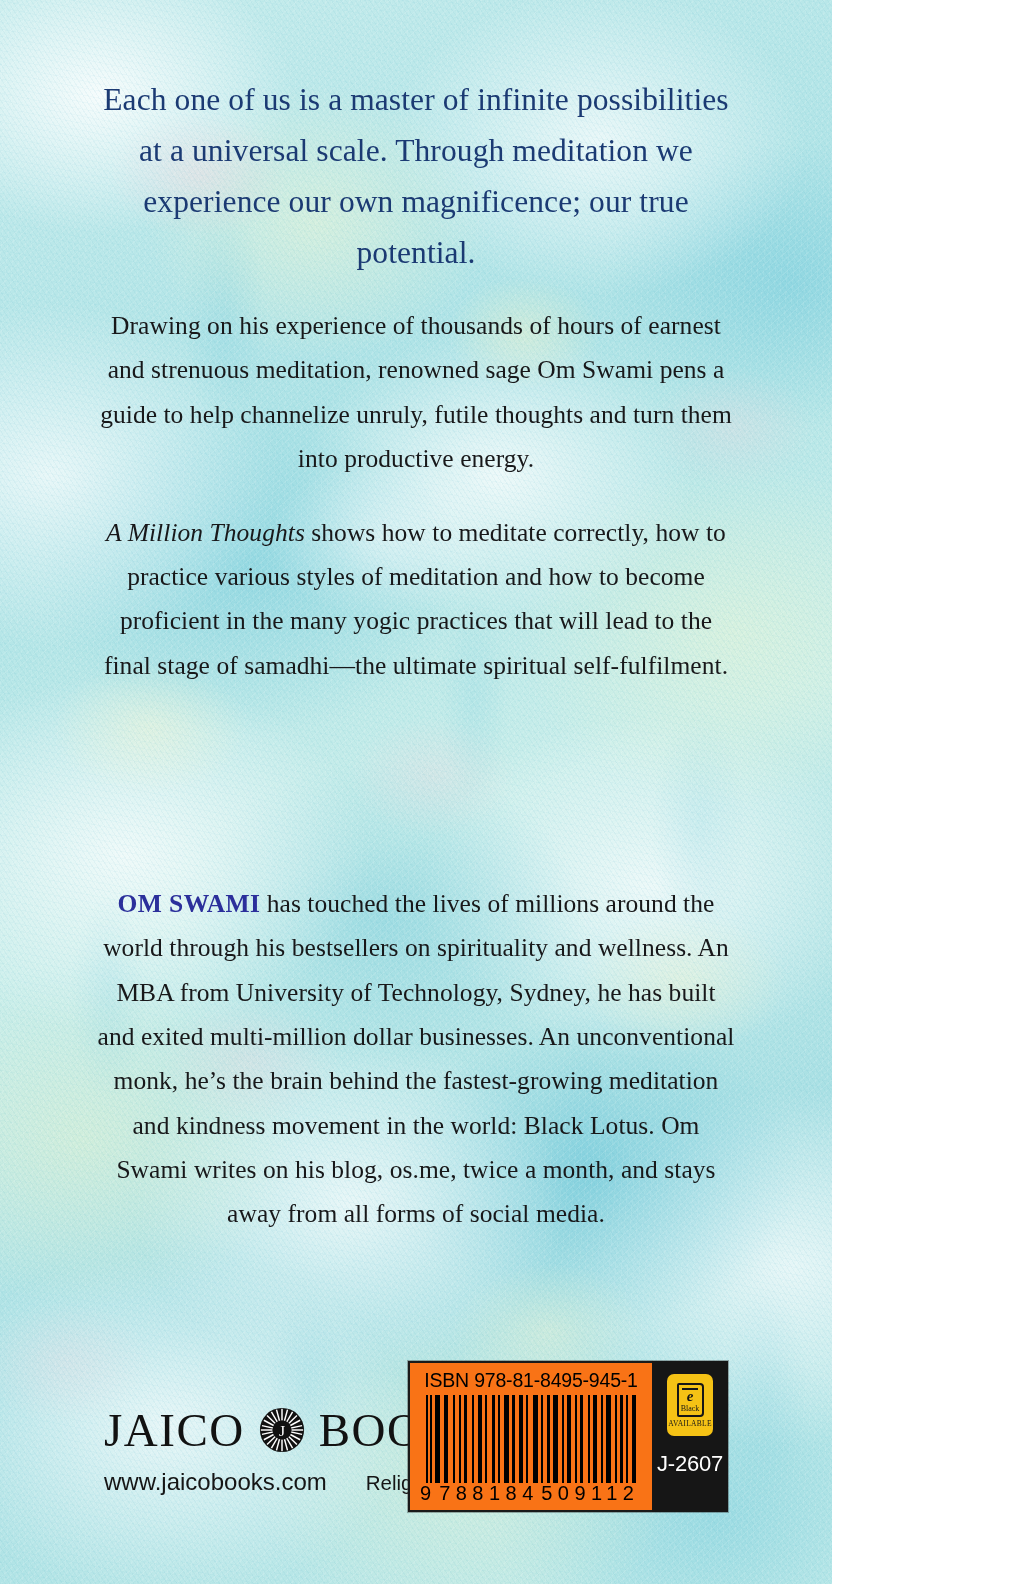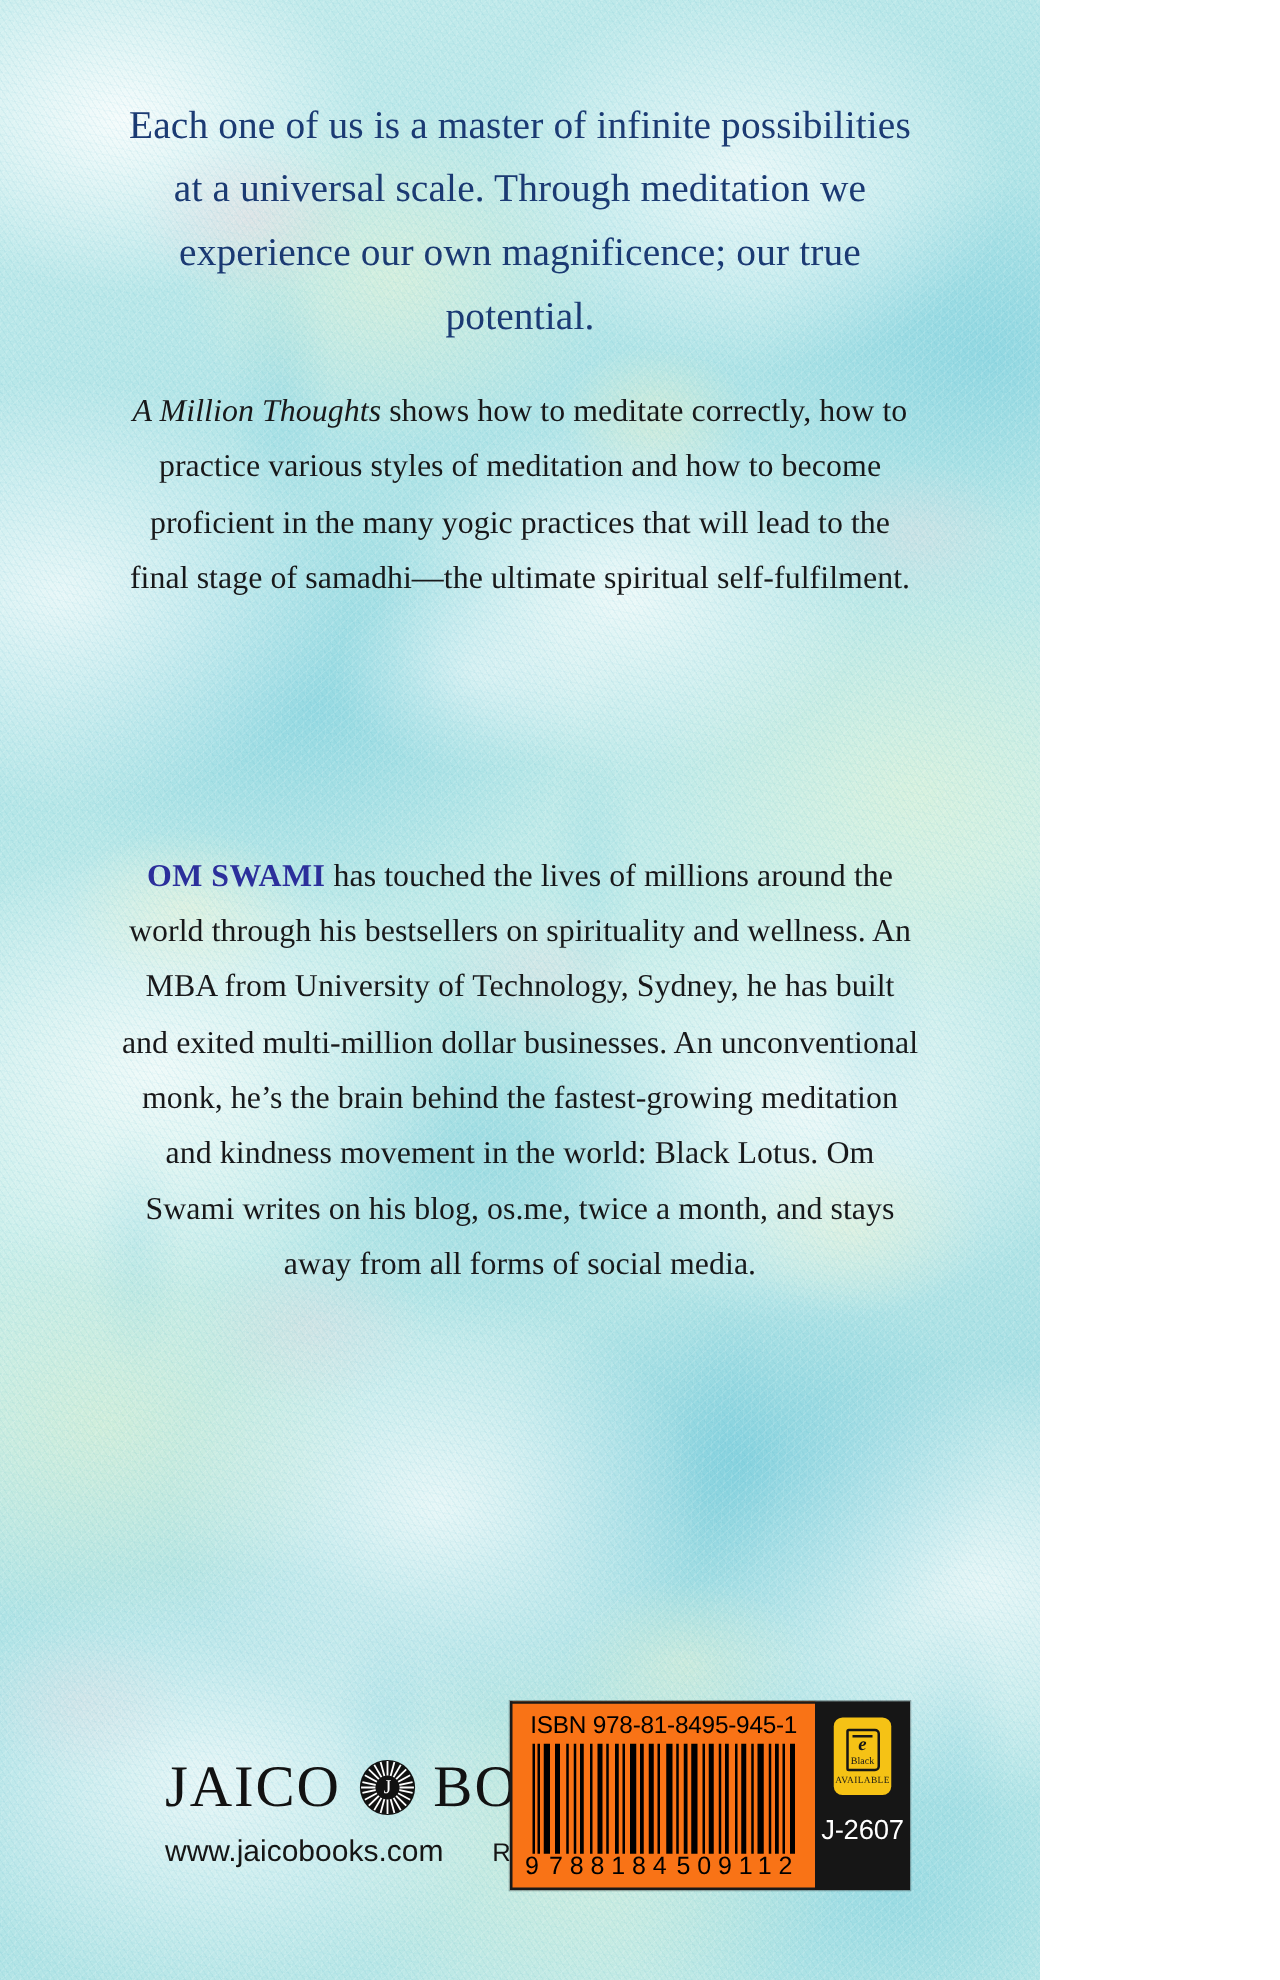--- a/index.html
+++ b/index.html
@@ -143,21 +143,20 @@
     bottom: 0;
     height: 250px;
     z-index: 6;
   }
 
   .publisher {
     position: absolute;
     left: 104px;
     bottom: 88px;
     width: 420px;
-    margin-left: 28px;
   }
 
   .publisher-logo-row {
     display: flex;
     align-items: center;
     justify-content: flex-start;
     gap: 14px;
     height: 54px;
   }
 
@@ -346,20 +345,21 @@
 
   <div class="tex tex-base"></div>
   <div class="tex tex-blotch"></div>
   <div class="tex tex-streak"></div>
   <div class="tex tex-grain"></div>
 
   <div class="content">
 
     <p class="headline">Each one of us is a master of infinite possibilities at a universal scale. Through meditation we experience our own magnificence; our true potential.</p>
 
+    <p class="blurb blurb-1">Drawing on his experience of thousands of hours of earnest and strenuous meditation, renowned sage Om Swami pens a guide to help channelize unruly, futile thoughts and turn them into productive energy.</p>
 
     <p class="blurb blurb-2"><em>A Million Thoughts</em><span> shows how to meditate correctly, how to practice various styles of meditation and how to become proficient in the many yogic practices that will lead to the final stage of samadhi—the ultimate spiritual self-fulfilment.</span></p>
 
 
     <p class="bio"><span class="author-name">OM SWAMI</span><span> has touched the lives of millions around the world through his bestsellers on spirituality and wellness. An MBA from University of Technology, Sydney, he has built and exited multi-million dollar businesses. An unconventional monk, he’s the brain behind the fastest-growing meditation and kindness movement in the world: Black Lotus. Om Swami writes on his blog, os.me, twice a month, and stays away from all forms of social media.</span></p>
   </div>
 
   <div class="footer">
 
     <div class="publisher">

